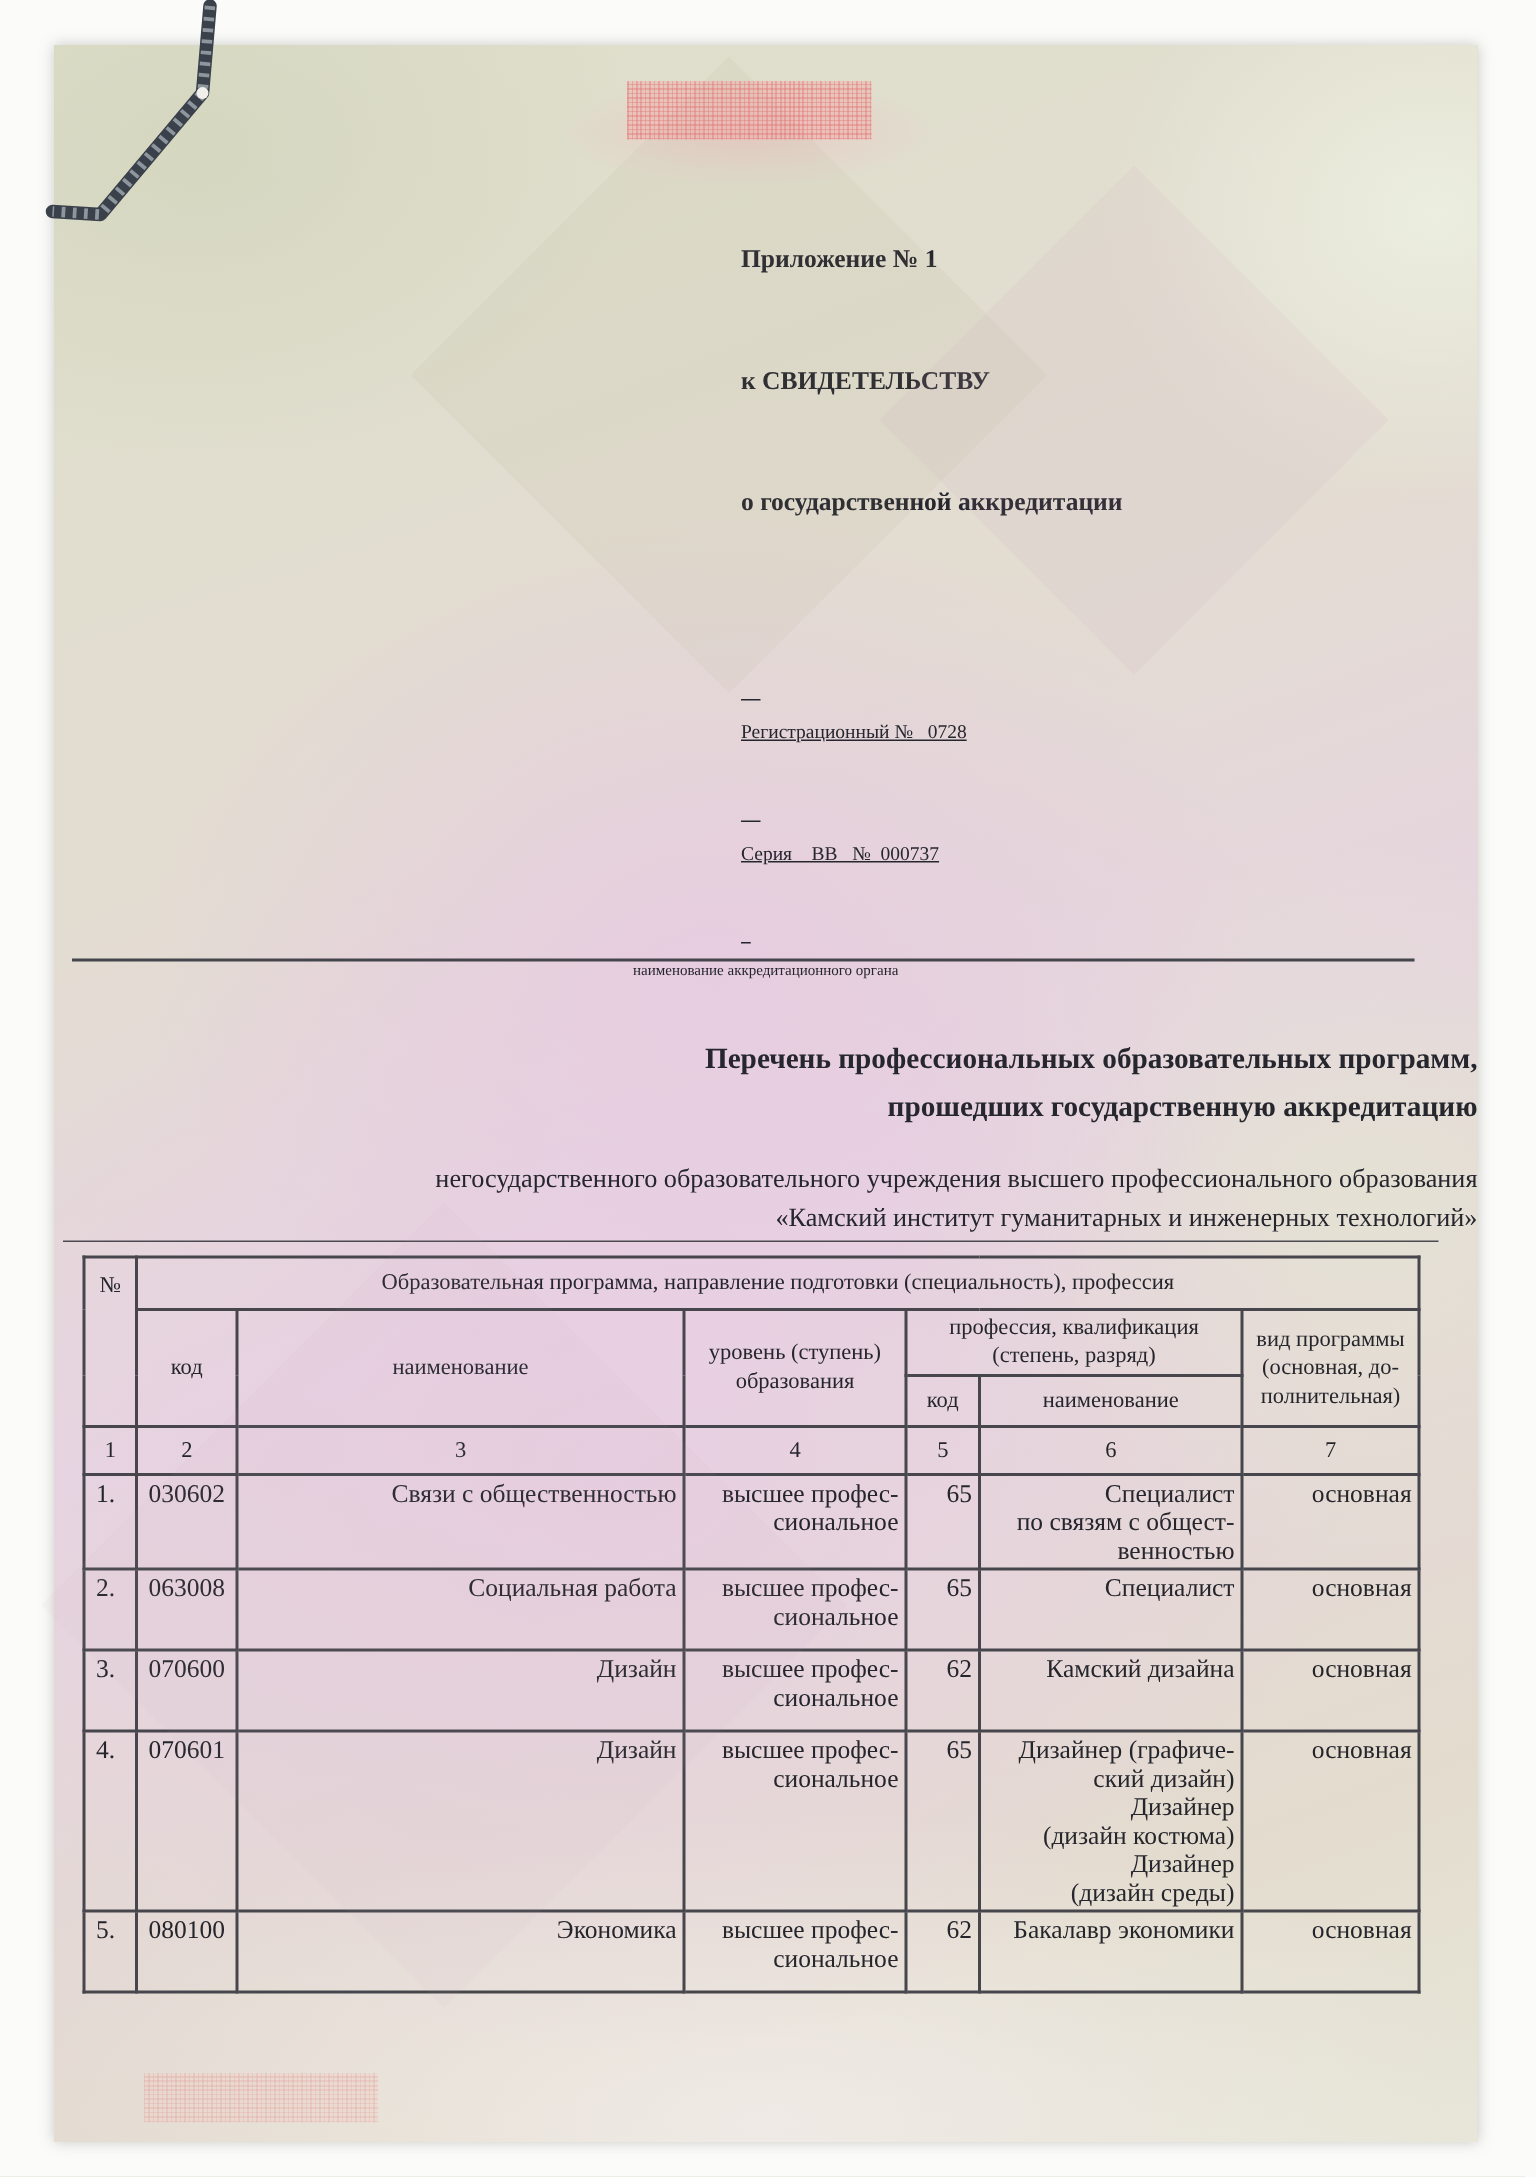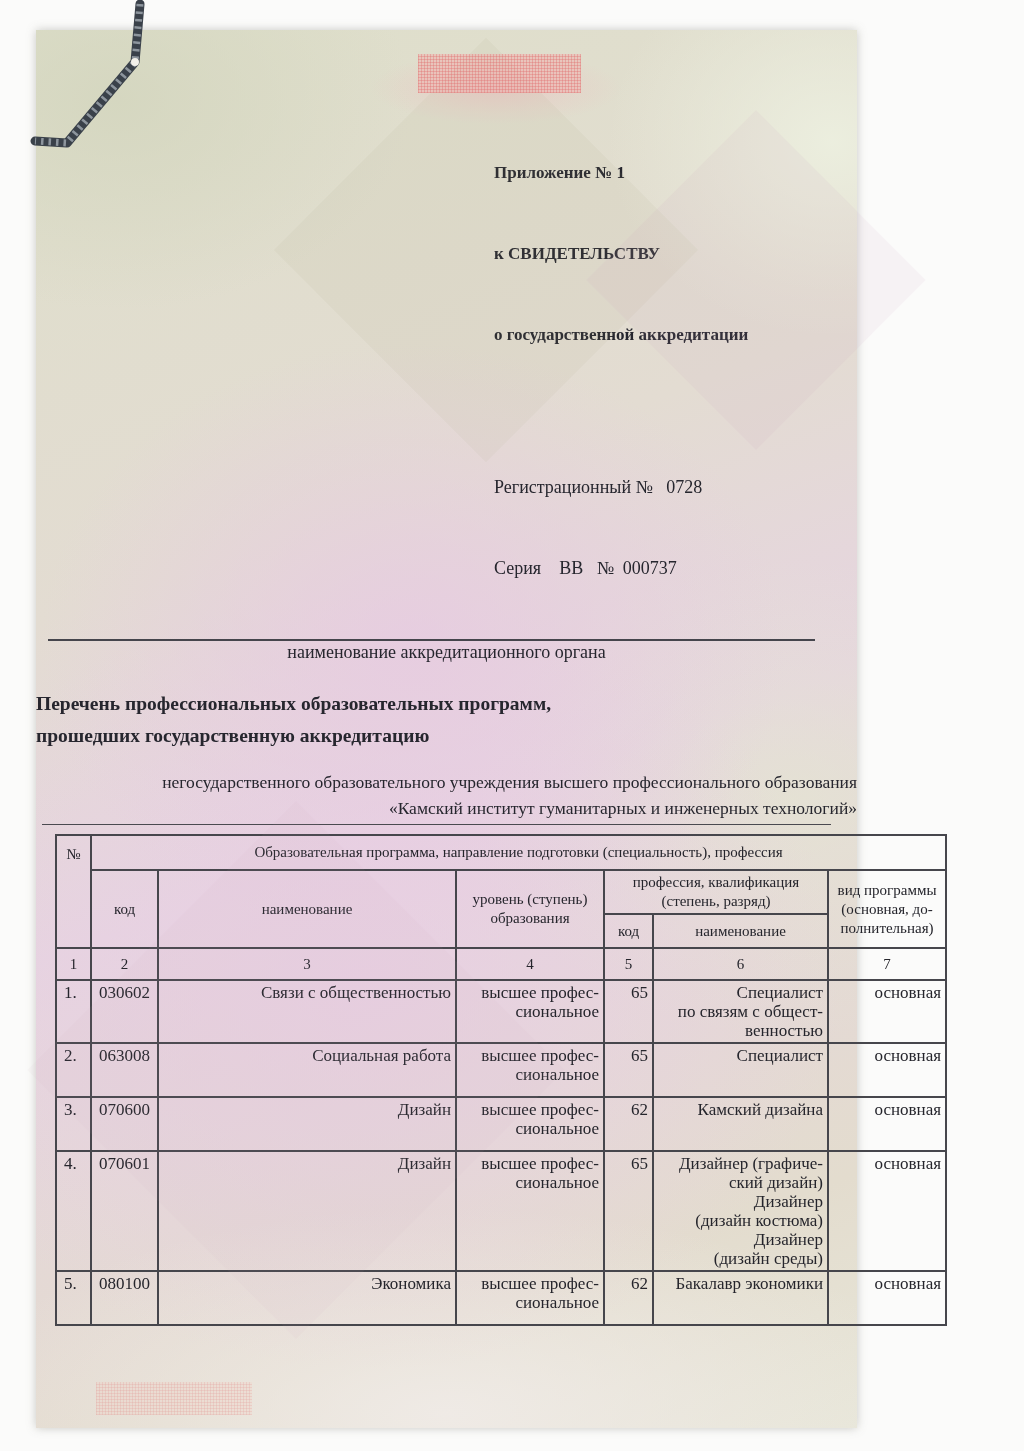--- a/index.html
+++ b/index.html
@@ -7,21 +7,21 @@
   body {
     position:relative;
     background:#fbfbfa;
     font-family:"Liberation Serif","DejaVu Serif",serif;
     color:#26262e;
     overflow:hidden;
   }
 
   
   .page {
-    position:absolute; left:36px; top:30px; width:821px; height:1398px;
+    position:absolute; left:36px; top:30px; width:949px; height:1398px;
     box-shadow:0 0 9px rgba(110,110,100,0.35);
     background-color:#e2ddd0;
     background-image:
       radial-gradient(ellipse 180px 52px at 460px 58px, rgba(242,176,186,0.40), rgba(242,176,186,0) 70%),
       radial-gradient(ellipse 520px 420px at 46% 44%, rgba(231,203,225,0.85), rgba(231,203,225,0) 72%),
       radial-gradient(ellipse 640px 520px at 40% 68%, rgba(233,206,228,0.75), rgba(233,206,228,0) 75%),
       radial-gradient(ellipse 420px 300px at 10% 5%, rgba(212,214,191,0.90), rgba(212,214,191,0) 70%),
       radial-gradient(ellipse 300px 260px at 97% 8%, rgba(236,239,223,0.95), rgba(236,239,223,0) 75%),
       radial-gradient(ellipse 420px 320px at 92% 55%, rgba(228,233,206,0.60), rgba(228,233,206,0) 75%),
       radial-gradient(ellipse 620px 260px at 50% 99%, rgba(241,236,233,0.85), rgba(241,236,233,0) 80%),
@@ -42,27 +42,27 @@
   }
   .stamp-top    { left:382px; top:24px;   width:163px; height:39px; }
   .stamp-bottom { left:60px;  top:1352px; width:156px; height:33px;
                   opacity:0.45; background-color:rgba(244,198,186,0.45); }
 
   .cord-svg { position:absolute; left:18px; top:0; z-index:5; }
 
   
   .appendix { margin:75px 0 0 458px; font-size:17px; line-height:27px; font-weight:bold; white-space:pre-wrap; }
   .appendix div:nth-child(4) { font-weight:normal; }
-  .reg-block { margin:18px 0 0 458px; font-size:18px; line-height:27px; white-space:pre-wrap; }
+  .reg-block { margin:18px 0 0 458px; font-size:13px; line-height:27px; white-space:pre-wrap;text-decoration:underline; }
 
   .authority-name { margin-top:39px; text-align:center; font-size:20.5px; letter-spacing:0.2px; }
   .authority-rule { margin:3px 42px 0 12px; border-top:2px solid #45454c; }
-  .authority-caption { margin-top:1px; text-align:center; font-size:18px; }
-
-  .doc-title { margin-top:25px; text-align:left; font-weight:bold; font-size:19.5px; line-height:32px; }
+  .authority-caption { margin-top:1px; text-align:center; font-size:10px; }
+
+  .doc-title { margin-top:38px; text-align:right; font-weight:bold; font-size:19.5px; line-height:32px; }
 
   .inst-name { margin-top:17px; text-align:right; font-size:17.5px; line-height:26px; }
   .inst-rule { margin:3px 26px 0 6px; border-top:1.5px solid #4a4a50; }
   .inst-caption { margin-top:2px; text-align:center; font-size:15px; line-height:20px; white-space:pre-line; }
 
   
   .acc-table {
     margin:9px 0 0 19px; width:890px;
     border-collapse:collapse; table-layout:fixed;
     font-size:17px; color:#25252c;

